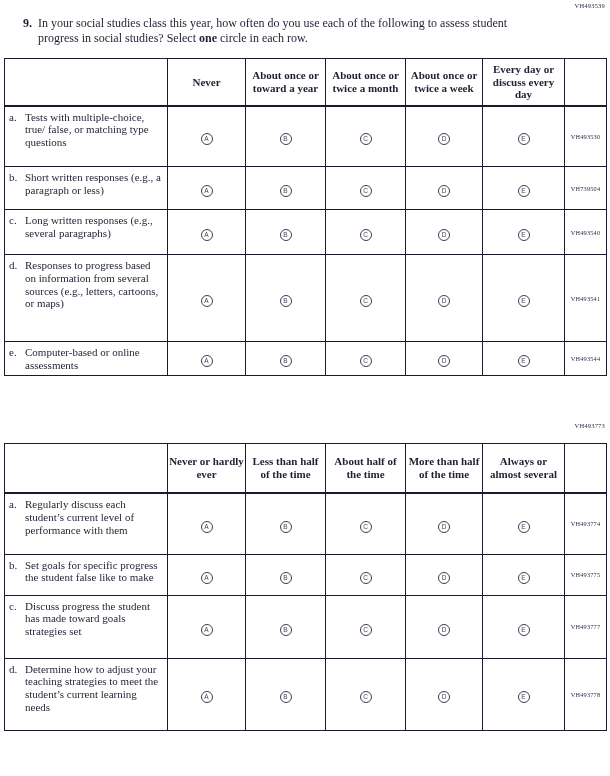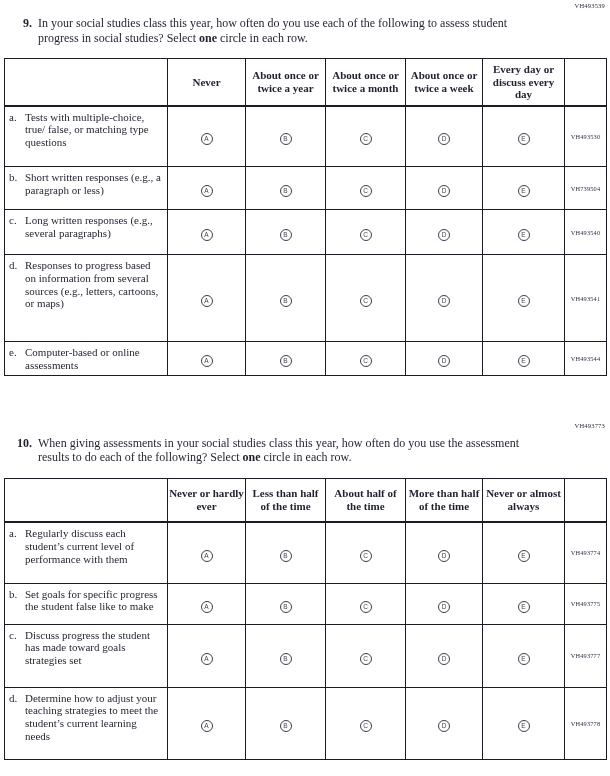--- a/index.html
+++ b/index.html
@@ -39,21 +39,21 @@
   td.codecell{
     font-size:6.3px;text-align:center;vertical-align:middle;color:#2a2d45;letter-spacing:.2px;
   }
   
   #q9 thead tr{height:47px;}
   #q9 tbody tr:nth-child(1){height:61px;}
   #q9 tbody tr:nth-child(2){height:43px;}
   #q9 tbody tr:nth-child(3){height:45px;}
   #q9 tbody tr:nth-child(4){height:87px;}
   #q9 tbody tr:nth-child(5){height:30px;}
-  #q10 thead tr{height:44px;font-family:Liberation Serif, serif;}
+  #q10 thead tr{height:50px;font-family:Liberation Serif, serif;}
   #q10 tbody tr:nth-child(1){height:61px;}
   #q10 tbody tr:nth-child(2){height:41px;}
   #q10 tbody tr:nth-child(3){height:63px;}
   #q10 tbody tr:nth-child(4){height:72px;}
   .question + .question{margin-top:46px;}
 </style>
 </head>
 <body>
 
 <div class="page">
@@ -71,21 +71,21 @@
           <col style="width:80px">
         <col style="width:80px">
           <col style="width:77px">
           <col style="width:82px">
           <col style="width:42px">
       </colgroup>
       <thead>
           <tr>
             <th></th>
             <th>Never</th>
-            <th>About once or twice a year</th>
+            <th>About once or toward a year</th>
             <th>About once or twice a month</th>
             <th>About once or twice a week</th>
             <th>Every day or discuss every day</th>
             <th></th>
           </tr>
         </thead>
       <tbody>
           <tr>
             <td class="stub">
               <div class="stub-inner">
@@ -155,42 +155,38 @@
             <td class="opt"><span role="radio" aria-checked="false" class="bubble">D</span></td>
             <td class="opt"><span role="radio" aria-checked="false" class="bubble">E</span></td>
             <td class="codecell">VH493544</td>
           </tr>
         </tbody>
     </table>
   </div>
 
   <div class="question" id="qwrap10">
     <div class="vh-code">VH493773</div>
-    <div class="q-line">
-      <span class="q-num">10.</span>
-      <span class="q-text"><span>When giving assessments in your social studies class this year, how often do you use the assessment results to do each of the following? Select </span><b>one</b><span> circle in each row.</span></span>
-    </div>
     <table class="qtable" id="q10">
       <colgroup>
         <col style="width:163px">
           <col style="width:78px">
           <col style="width:80px">
         <col style="width:80px">
           <col style="width:77px">
           <col style="width:82px">
           <col style="width:42px">
       </colgroup>
       <thead>
           <tr>
             <th></th>
             <th>Never or hardly ever</th>
             <th>Less than half of the time</th>
             <th>About half of the time</th>
             <th>More than half of the time</th>
-            <th>Never or almost always</th>
+            <th>Always or almost several</th>
             <th></th>
           </tr>
         </thead>
       <tbody>
           <tr>
             <td class="stub">
               <div class="stub-inner">
                 <span class="row-letter">a.</span>
                 <span class="row-label">Regularly discuss each student’s current level of performance with them</span>
               </div>

